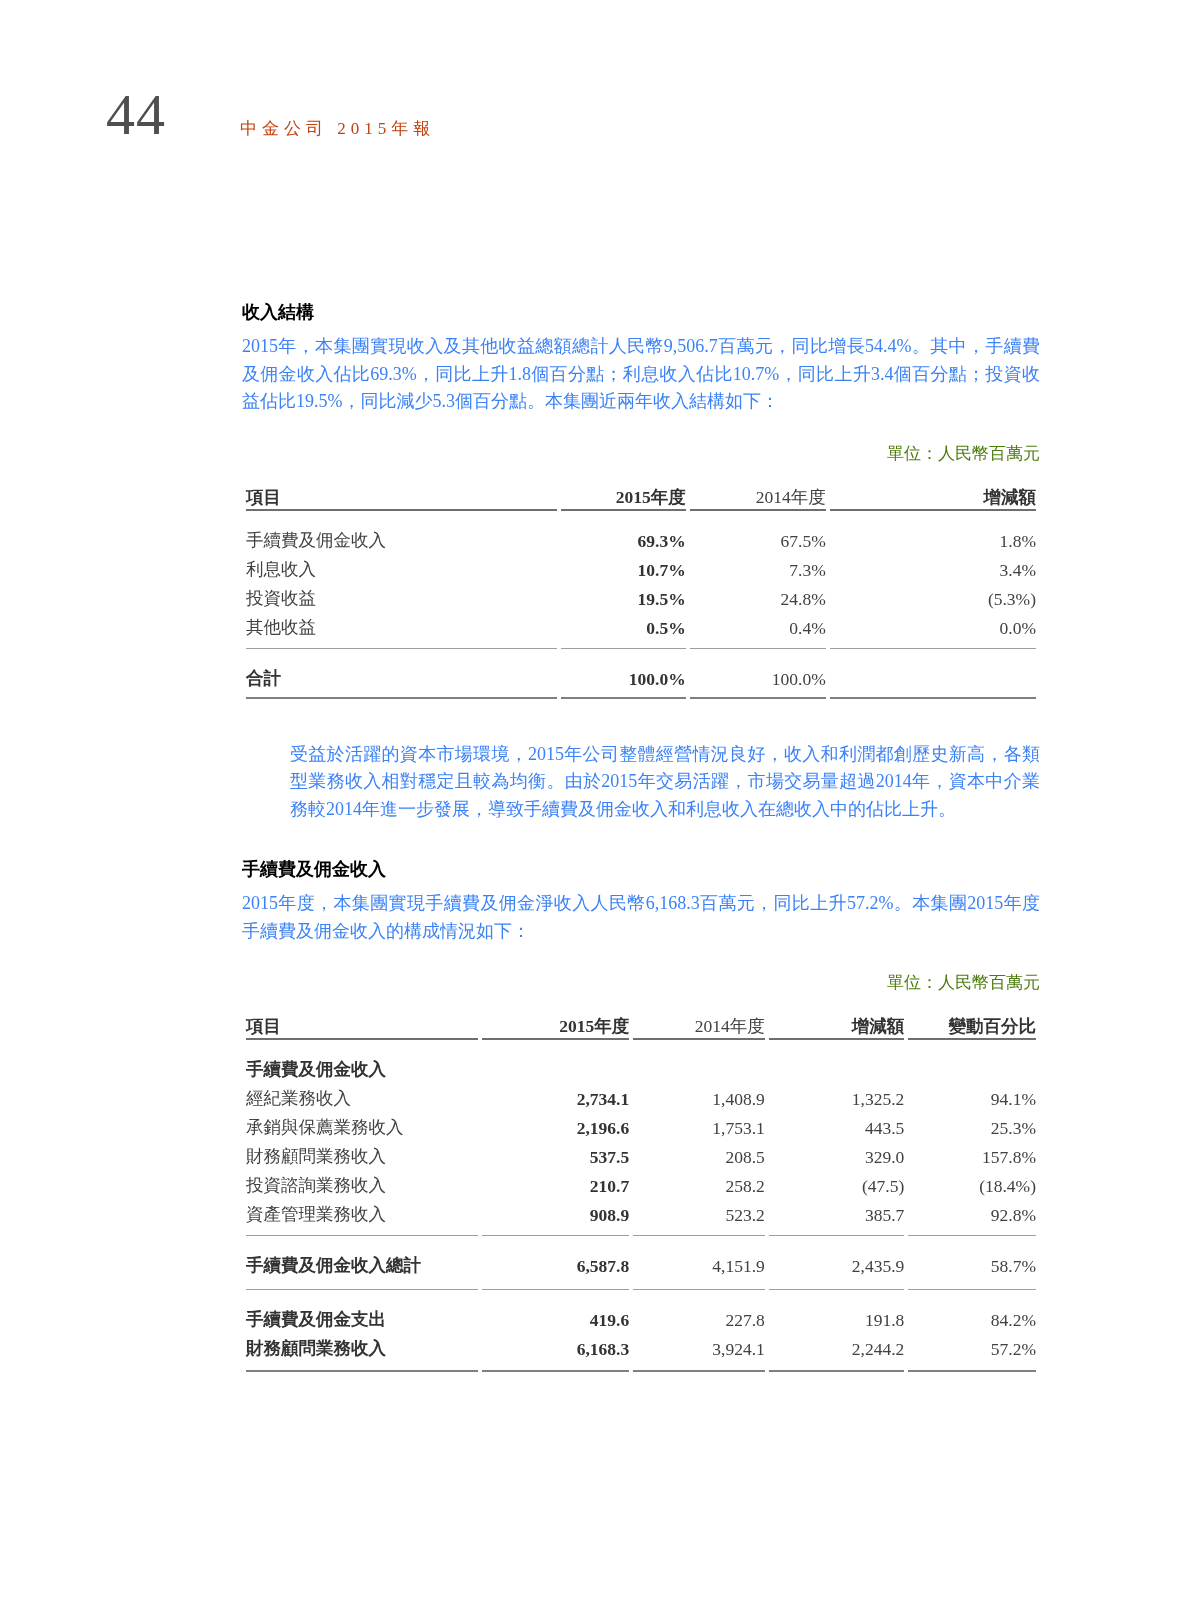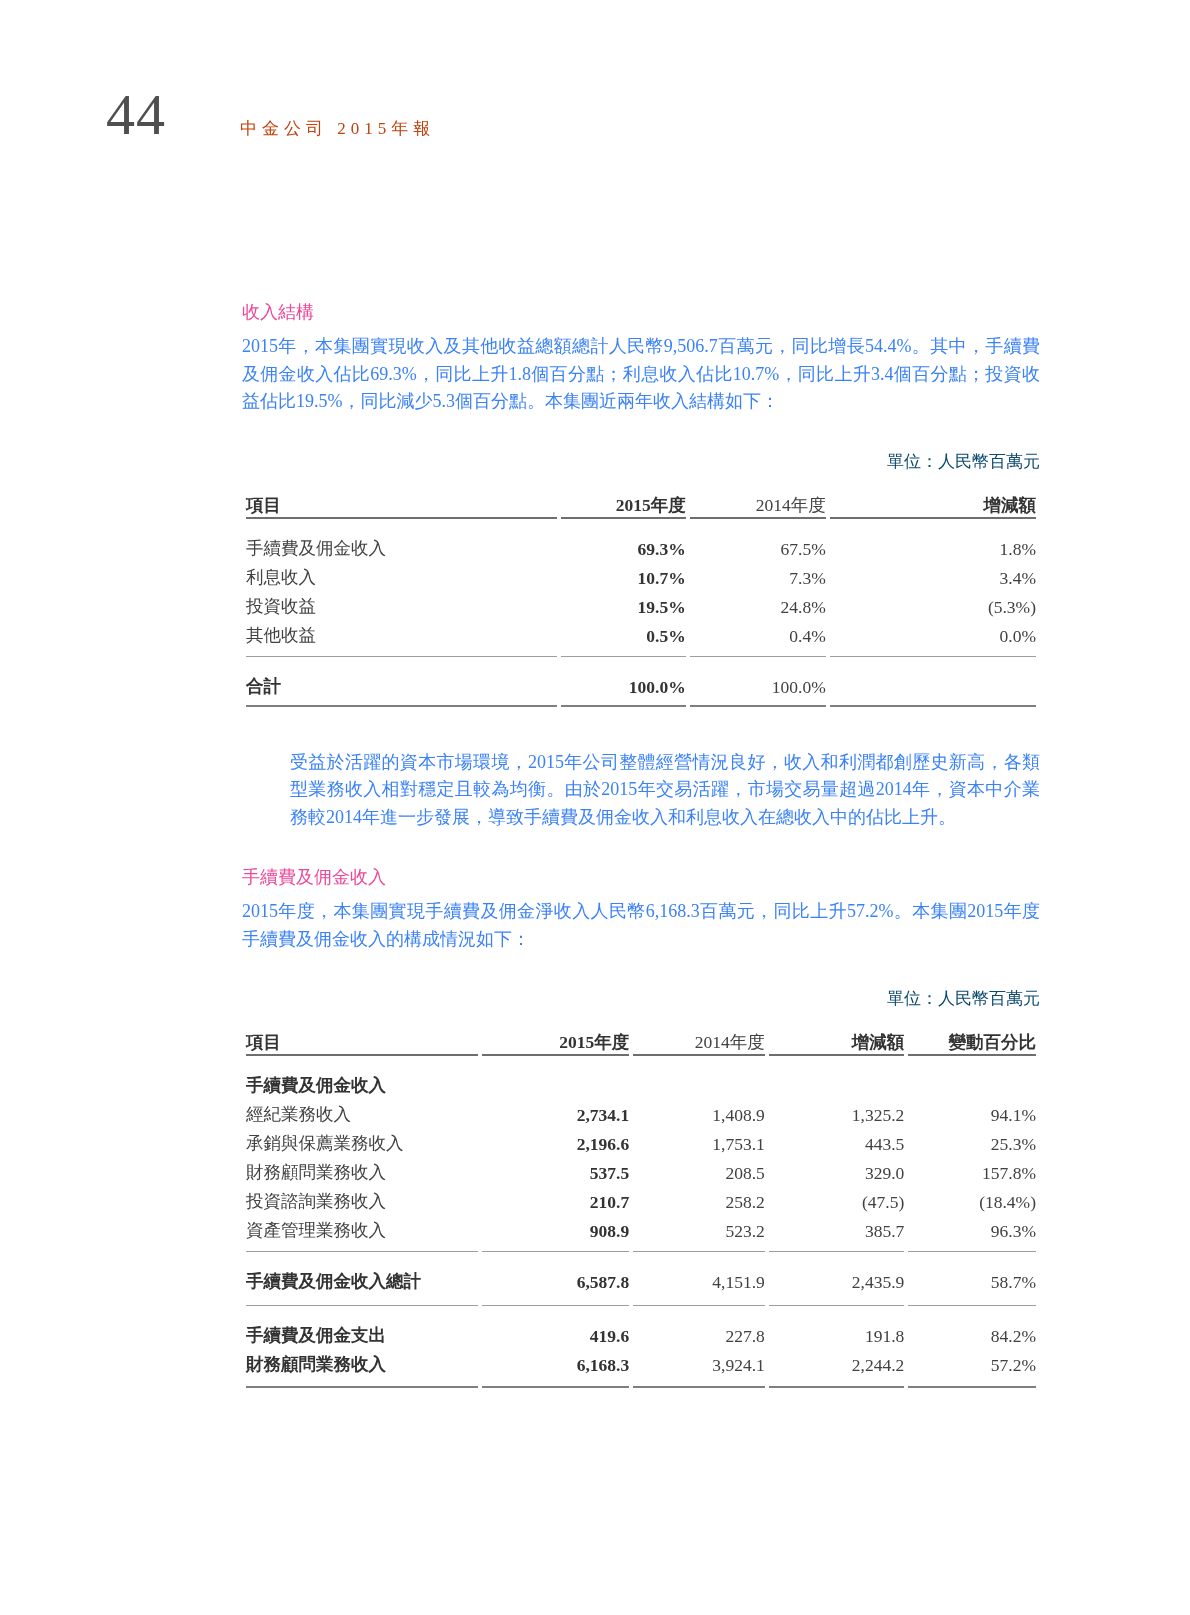--- a/index.html
+++ b/index.html
@@ -10,26 +10,26 @@
     color:#414141;
     position:relative;
     overflow:hidden;
   }
   .page-header { display:flex; align-items:baseline; padding:86px 4px 0 106px;gap:40px; }
   .page-num { font-size:58px; line-height:1; color:#4f4f4f; font-weight:400; letter-spacing:1px; }
   .report-title { font-size:17px; color:#c2410c; letter-spacing:5px; margin-left:34px; }
 
   .content { width:798px; margin:156px 150px 0 242px; }
 
-  .section-heading { font-size:18px; font-weight:normal; color:#ec4899; margin:0 0 9px 0; }
+  .section-heading { font-size:18px; font-weight:bold; color:#000000; margin:0 0 9px 0; }
   .body-text { font-size:18px; line-height:27.5px; text-align:justify; margin:0; color:#3b82f6; }
   .commentary { margin-top:42px;margin-left:48px; }
   .section-block { margin-top:34px; }
 
-  .unit-note { text-align:right; font-size:17px; color:#0c4a6e; margin-top:34px; }
+  .unit-note { text-align:right; font-size:17px; color:#4d7c0f; margin-top:26px; }
 
   table { width:100%; border-collapse:separate; border-spacing:4px 0; font-size:17.5px; margin-top:20px; }
   th, td { padding:0; font-weight:normal; vertical-align:bottom; }
   th { border-bottom:2px solid #6e6e6e; }
   .lbl { text-align:left; }
   .num { text-align:right; }
   .strong { font-weight:bold; color:#333333; }
   td { height:29px; }
   .first-row td { padding-top:12px; }
   .rule-below td { border-bottom:1px solid #9e9e9e; padding-bottom:9px; }
@@ -159,21 +159,21 @@
         <td class="num strong">210.7</td>
         <td class="num">258.2</td>
         <td class="num">(47.5)</td>
         <td class="num">(18.4%)</td>
       </tr>
       <tr class="rule-below">
         <td class="lbl">資產管理業務收入</td>
         <td class="num strong">908.9</td>
         <td class="num">523.2</td>
         <td class="num">385.7</td>
-        <td class="num">96.3%</td>
+        <td class="num">92.8%</td>
       </tr>
       <tr class="subtotal-row">
         <td class="lbl strong">手續費及佣金收入總計</td>
         <td class="num strong">6,587.8</td>
         <td class="num">4,151.9</td>
         <td class="num">2,435.9</td>
         <td class="num">58.7%</td>
       </tr>
       <tr class="expense-row">
         <td class="lbl strong">手續費及佣金支出</td>

